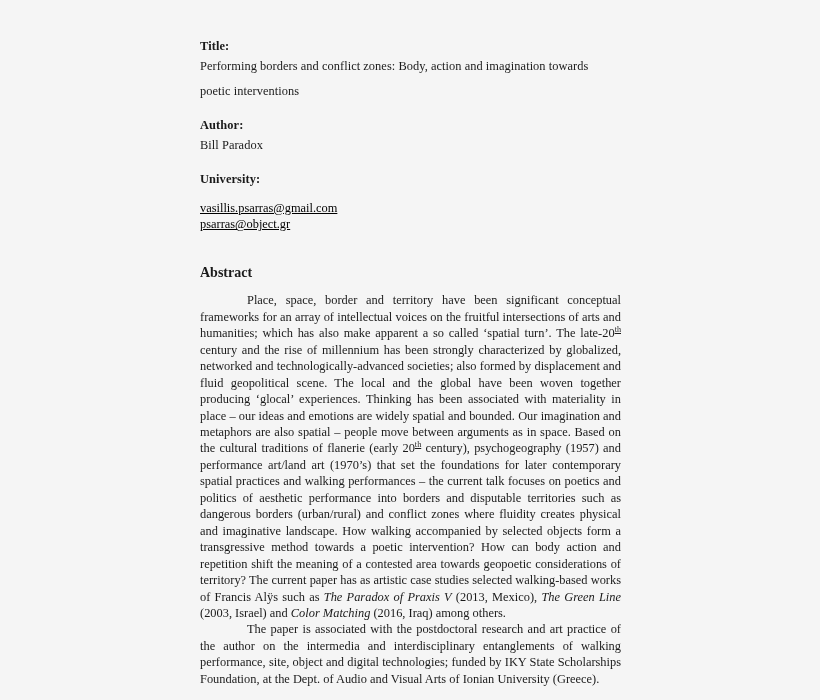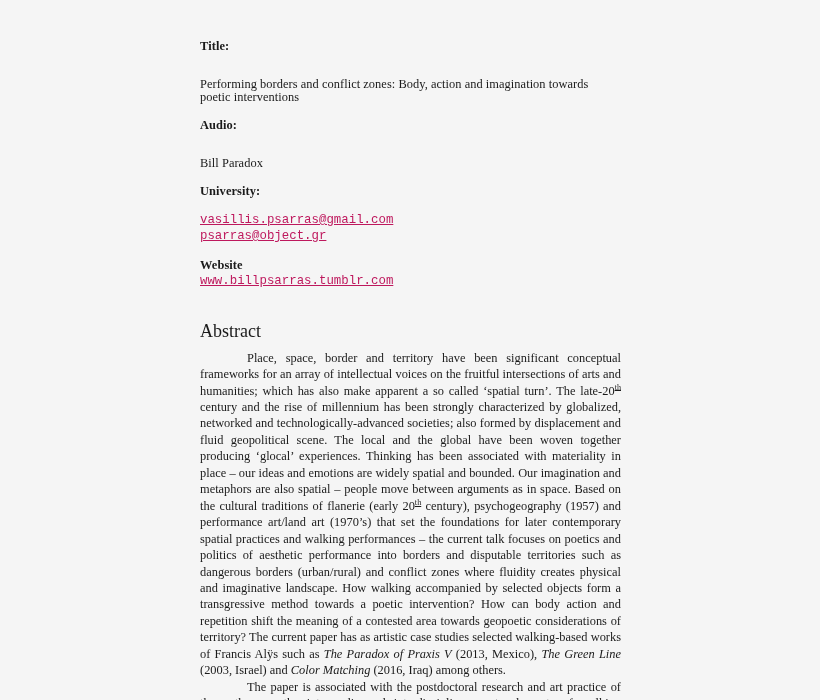--- a/index.html
+++ b/index.html
@@ -35,39 +35,37 @@
 
   .label {
     font-weight: bold;
     font-size: 12.4px;
     line-height: 16px;
     letter-spacing: 0.1px;
   }
 
   .value {
     font-size: 12.4px;
-    line-height: 13px;
+    line-height: 25px;
     letter-spacing: 0.05px;
-    margin-top: 24px;
   }
 
   .link {
-    color: #be185d;
+    color: #000000;
     text-decoration: underline;
     font-size: 12.4px;
     line-height: 16.2px;
     display: block;
     width: fit-content;
     cursor: pointer;
-    font-family: Liberation Mono, monospace;
   }
 
   .abstract-heading {
-    font-weight: normal;
-    font-size: 18px;
+    font-weight: bold;
+    font-size: 14px;
     line-height: 16px;
     margin-top: 33px;
     margin-bottom: 11px;
   }
 
   .para {
     font-size: 12.4px;
     line-height: 16.45px;
     text-align: justify;
     text-justify: inter-word;
@@ -95,37 +93,33 @@
 
 <div class="page">
   <div class="content">
 
     <div class="field-block">
       <div class="label">Title:</div>
       <div class="value">Performing borders and conflict zones: Body, action and imagination towards poetic interventions</div>
     </div>
 
     <div class="field-block">
-      <div class="label">Audio:</div>
+      <div class="label">Author:</div>
       <div class="value">Bill Paradox</div>
     </div>
 
     <div class="field-block">
       <div class="label">University:</div>
     </div>
 
     <div class="field-block">
       <a class="link">vasillis.psarras@gmail.com</a>
       <a class="link">psarras@object.gr</a>
     </div>
 
-    <div class="field-block">
-      <div class="label">Website</div>
-      <a class="link">www.billpsarras.tumblr.com</a>
-    </div>
 
     <div class="abstract-heading">Abstract</div>
 
     <p class="para">Place, space, border and territory have been significant conceptual frameworks for an array of intellectual voices on the fruitful intersections of arts and humanities; which has also make apparent a so called ‘spatial turn’. The late-20<sup>th</sup> century and the rise of millennium has been strongly characterized by globalized, networked and technologically-advanced societies; also formed by displacement and fluid geopolitical scene. The local and the global have been woven together producing ‘glocal’ experiences. Thinking has been associated with materiality in place – our ideas and emotions are widely spatial and bounded. Our imagination and metaphors are also spatial – people move between arguments as in space. Based on the cultural traditions of flanerie (early 20<sup>th</sup> century), psychogeography (1957) and performance art/land art (1970’s) that set the foundations for later contemporary spatial practices and walking performances – the current talk focuses on poetics and politics of aesthetic performance into borders and disputable territories such as dangerous borders (urban/rural) and conflict zones where fluidity creates physical and imaginative landscape. How walking accompanied by selected objects form a transgressive method towards a poetic intervention? How can body action and repetition shift the meaning of a contested area towards geopoetic considerations of territory? The current paper has as artistic case studies selected walking-based works of Francis Alÿs such as <i>The Paradox of Praxis V</i> (2013, Mexico), <i>The Green Line</i> (2003, Israel) and <i>Color Matching</i> (2016, Iraq) among others.</p>
     <p class="para">The paper is associated with the postdoctoral research and art practice of the author on the intermedia and interdisciplinary entanglements of walking performance, site, object and digital technologies; funded by IKY State Scholarships Foundation, at the Dept. of Audio and Visual Arts of Ionian University (Greece).</p>
 
   </div>
 </div>
 
 </body></html>

